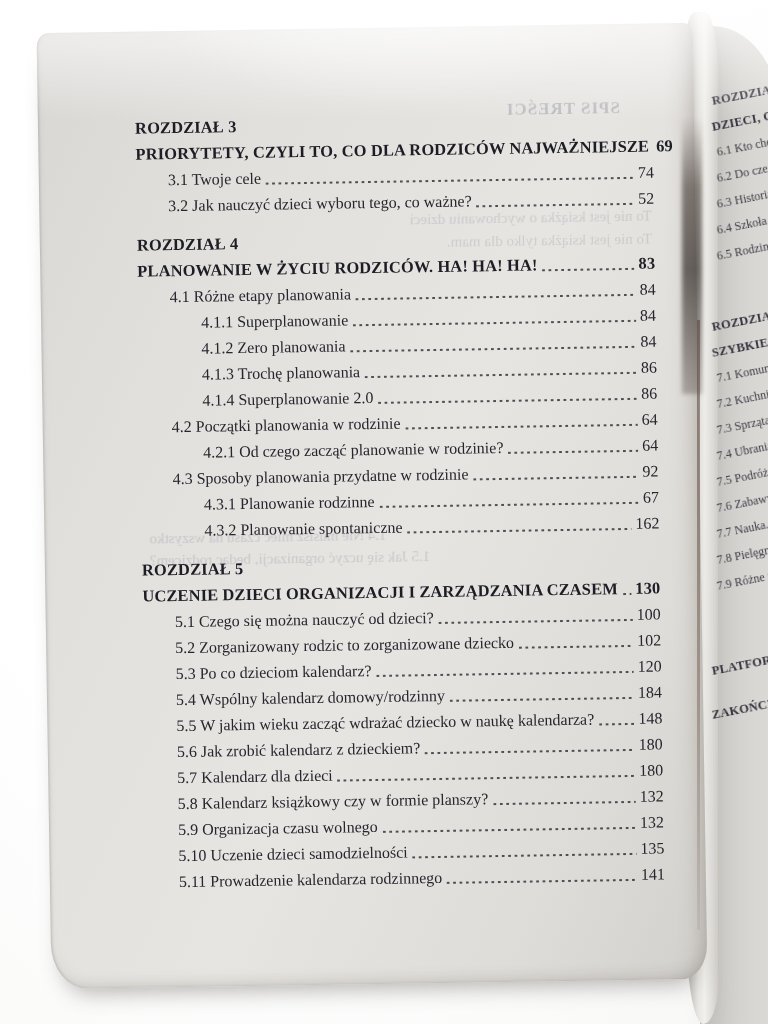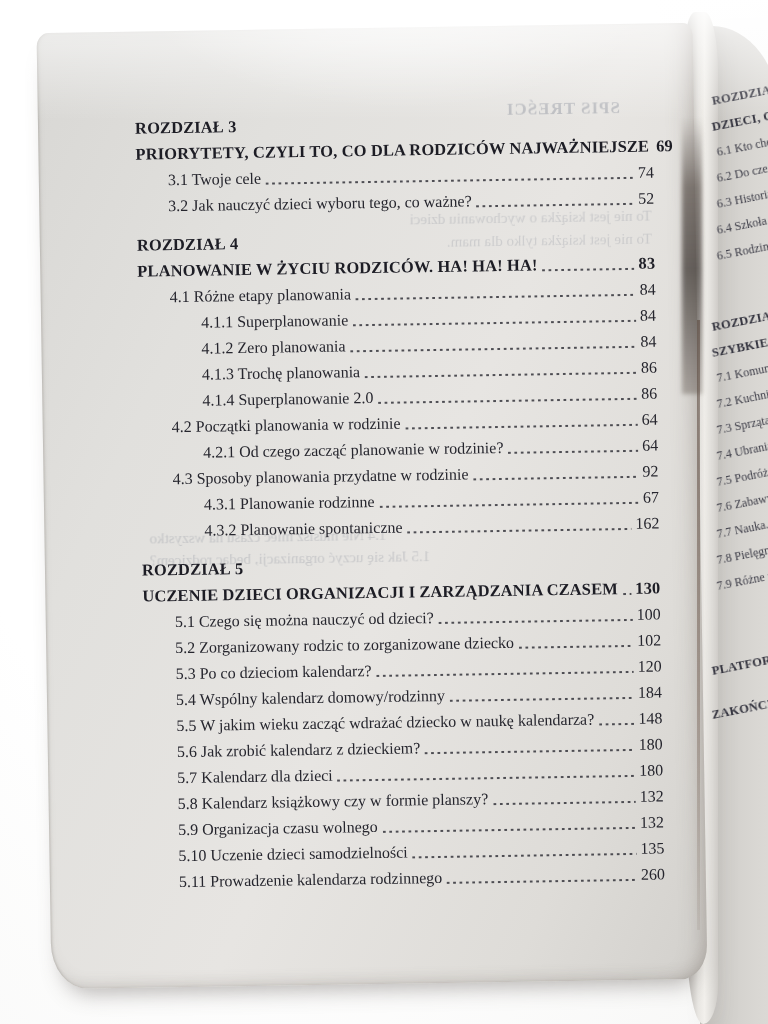--- a/index.html
+++ b/index.html
@@ -261,21 +261,21 @@
             <span class="pg">132</span>
           </div>
           <div class="row lvl1">
             <span class="t">5.10 Uczenie dzieci samodzielności</span>
             <span class="dots"></span>
             <span class="pg">135</span>
           </div>
           <div class="row lvl1">
             <span class="t">5.11 Prowadzenie kalendarza rodzinnego</span>
             <span class="dots"></span>
-            <span class="pg">260</span>
+            <span class="pg">141</span>
           </div>
         </div>
       </div>
   </div>
 
   <div class="fold-dark"></div>
   <div class="fold-line"></div>
 
   <div class="glare-spot"></div>
   <div class="glare-top"></div>

